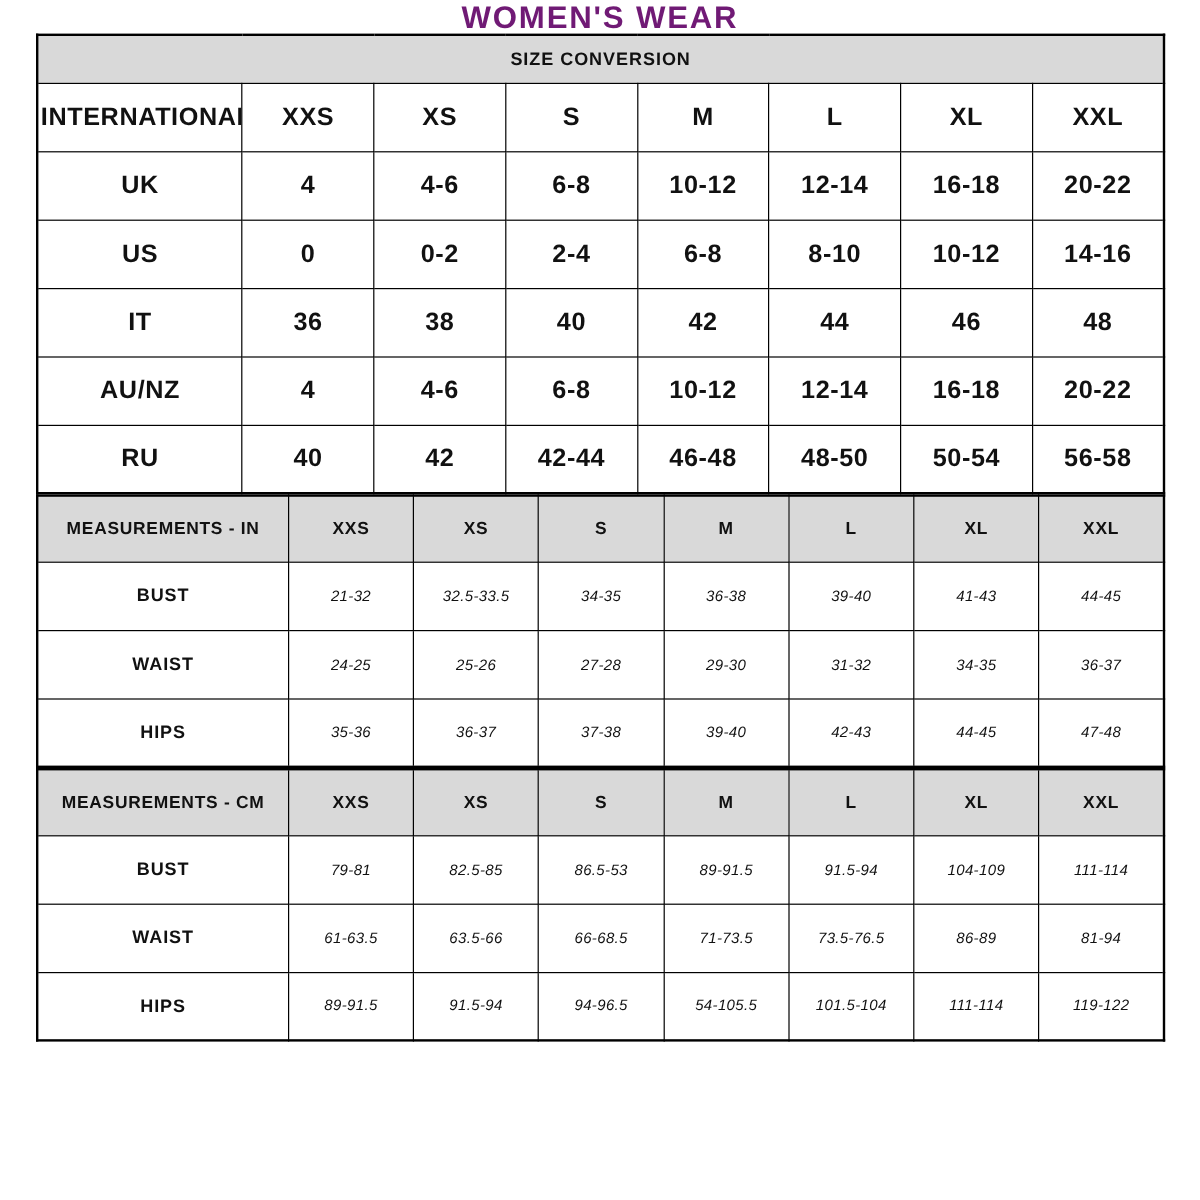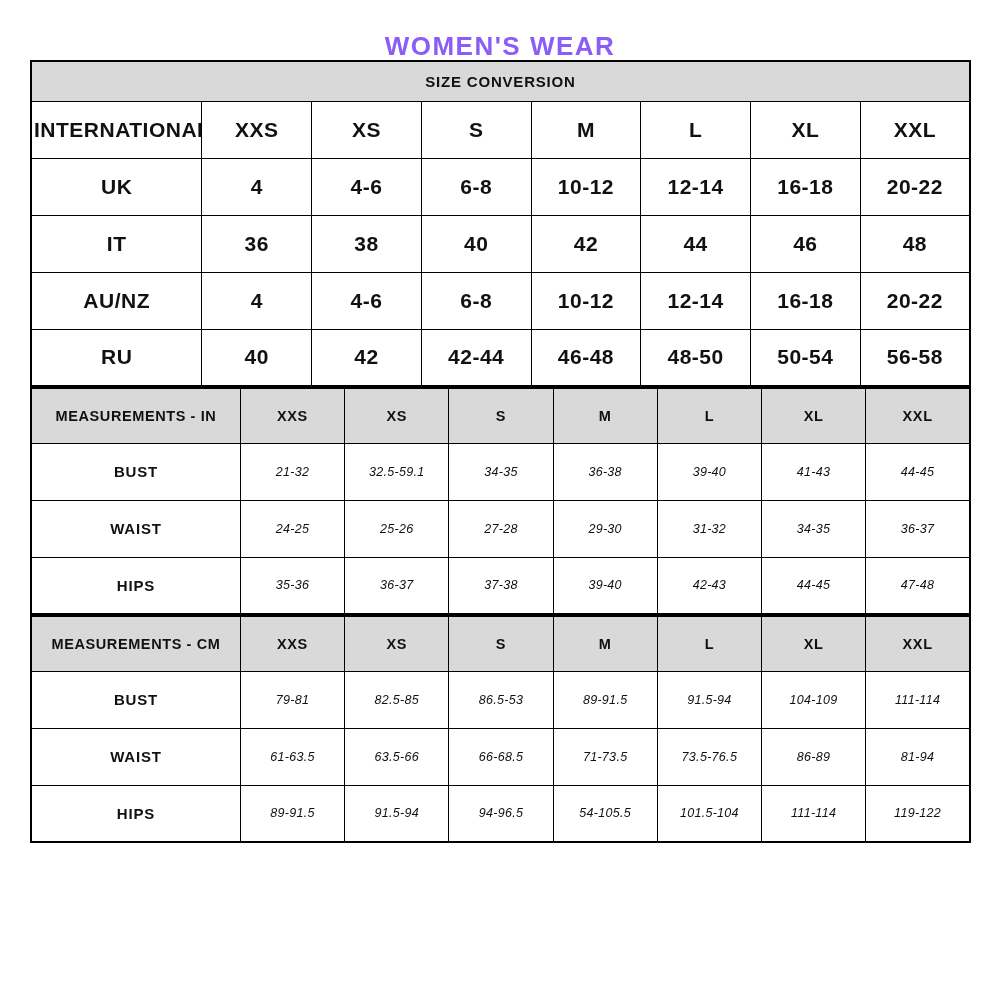--- a/index.html
+++ b/index.html
@@ -4,27 +4,27 @@
 <style>
   html, body { margin:0; padding:0; background:#ffffff; }
   body {
     width:1000px; height:1000px;
     font-family:"Liberation Sans","DejaVu Sans",sans-serif;
     color:#111111;
     -webkit-font-smoothing:antialiased;
   }
   .page { width:1000px; }
   h1.page-title {
-    margin:32px 0 0 0;
+    margin:0 0 0 0;
     text-align:center;
     font-size:26px;
     line-height:28px;
     font-weight:700;
     letter-spacing:1.5px;
-    color:#8b5cf6;
+    color:#701a75;
   }
   table.tbl {
     margin:0 0 0 30px;
     width:941px;
     border-collapse:collapse;
     table-layout:fixed;
     border:2.5px solid #000;
   }
   .tbl th, .tbl td {
     border:1.6px solid #000;
@@ -93,20 +93,30 @@
       </tr>
       <tr>
         <td>UK</td>
         <td>4</td>
         <td>4-6</td>
         <td>6-8</td>
         <td>10-12</td>
         <td>12-14</td>
         <td>16-18</td>
         <td>20-22</td>
+      </tr>
+      <tr>
+        <td>US</td>
+        <td>0</td>
+        <td>0-2</td>
+        <td>2-4</td>
+        <td>6-8</td>
+        <td>8-10</td>
+        <td>10-12</td>
+        <td>14-16</td>
       </tr>
       <tr>
         <td>IT</td>
         <td>36</td>
         <td>38</td>
         <td>40</td>
         <td>42</td>
         <td>44</td>
         <td>46</td>
         <td>48</td>
@@ -152,21 +162,21 @@
         <th class="gray">XS</th>
         <th class="gray">S</th>
         <th class="gray">M</th>
         <th class="gray">L</th>
         <th class="gray">XL</th>
         <th class="gray">XXL</th>
       </tr>
       <tr>
         <td class="lbl">BUST</td>
         <td class="val">21-32</td>
-        <td class="val">32.5-59.1</td>
+        <td class="val">32.5-33.5</td>
         <td class="val">34-35</td>
         <td class="val">36-38</td>
         <td class="val">39-40</td>
         <td class="val">41-43</td>
         <td class="val">44-45</td>
       </tr>
       <tr>
         <td class="lbl">WAIST</td>
         <td class="val">24-25</td>
         <td class="val">25-26</td>

